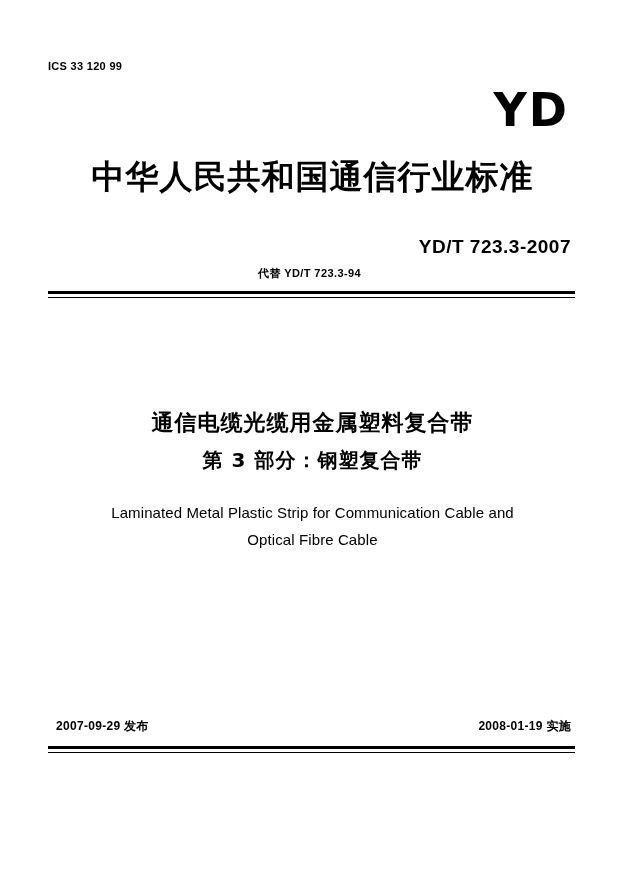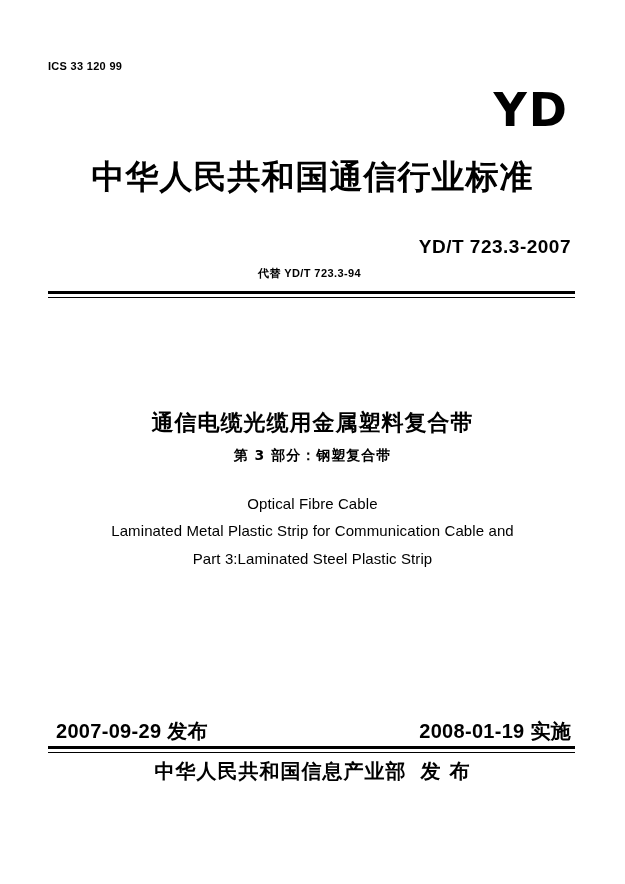--- a/index.html
+++ b/index.html
@@ -106,21 +106,21 @@
     text-align: center;
   }
   .cn-title-1 {
     font-size: 22px;
     font-weight: 700;
     letter-spacing: 1px;
     font-family: "DejaVu Sans", sans-serif;
     line-height: 1.5;
   }
   .cn-title-2 {
-    font-size: 14px;
+    font-size: 20px;
     font-weight: 700;
     letter-spacing: 1px;
     font-family: "DejaVu Sans", sans-serif;
     line-height: 1.5;
     margin-top: 6px;
   }
   .en-title {
     margin-top: 24px;
     font-size: 15px;
     line-height: 1.85;
@@ -130,21 +130,21 @@
   .en-line { display: block; }
 
   
   .dates-row {
     position: absolute;
     left: 8px;
     right: 6px;
     top: 660px;
     display: flex;
     justify-content: space-between;
-    font-size: 20px;
+    font-size: 12px;
     font-weight: 600;
     letter-spacing: 0.3px;
   }
 
   
   .bottom-rule-wrap {
     position: absolute;
     left: 0;
     right: 2px;
     top: 688px;
@@ -185,34 +185,30 @@
 
     <div class="rule-wrap">
       <div class="rule-thick"></div>
       <div class="rule-thin"></div>
     </div>
 
     <div class="title-area">
       <div class="cn-title-1">通信电缆光缆用金属塑料复合带</div>
       <div class="cn-title-2">第 3 部分：钢塑复合带</div>
       <div class="en-title">
+        <span class="en-line">Laminated Metal Plastic Strip for Communication Cable and</span>
         <span class="en-line">Optical Fibre Cable</span>
-        <span class="en-line">Laminated Metal Plastic Strip for Communication Cable and</span>
-        <span class="en-line">Part 3:Laminated Steel Plastic Strip</span>
       </div>
     </div>
 
     <div class="dates-row">
       <div>2007-09-29 发布</div>
       <div>2008-01-19 实施</div>
     </div>
 
     <div class="bottom-rule-wrap">
       <div class="rule-thick"></div>
       <div class="rule-thin"></div>
     </div>
 
-    <div class="issuer">
-      <span>中华人民共和国信息产业部</span><span class="gap"></span><span>发 布</span>
-    </div>
 
   </div>
 </div>
 
 </body></html>

